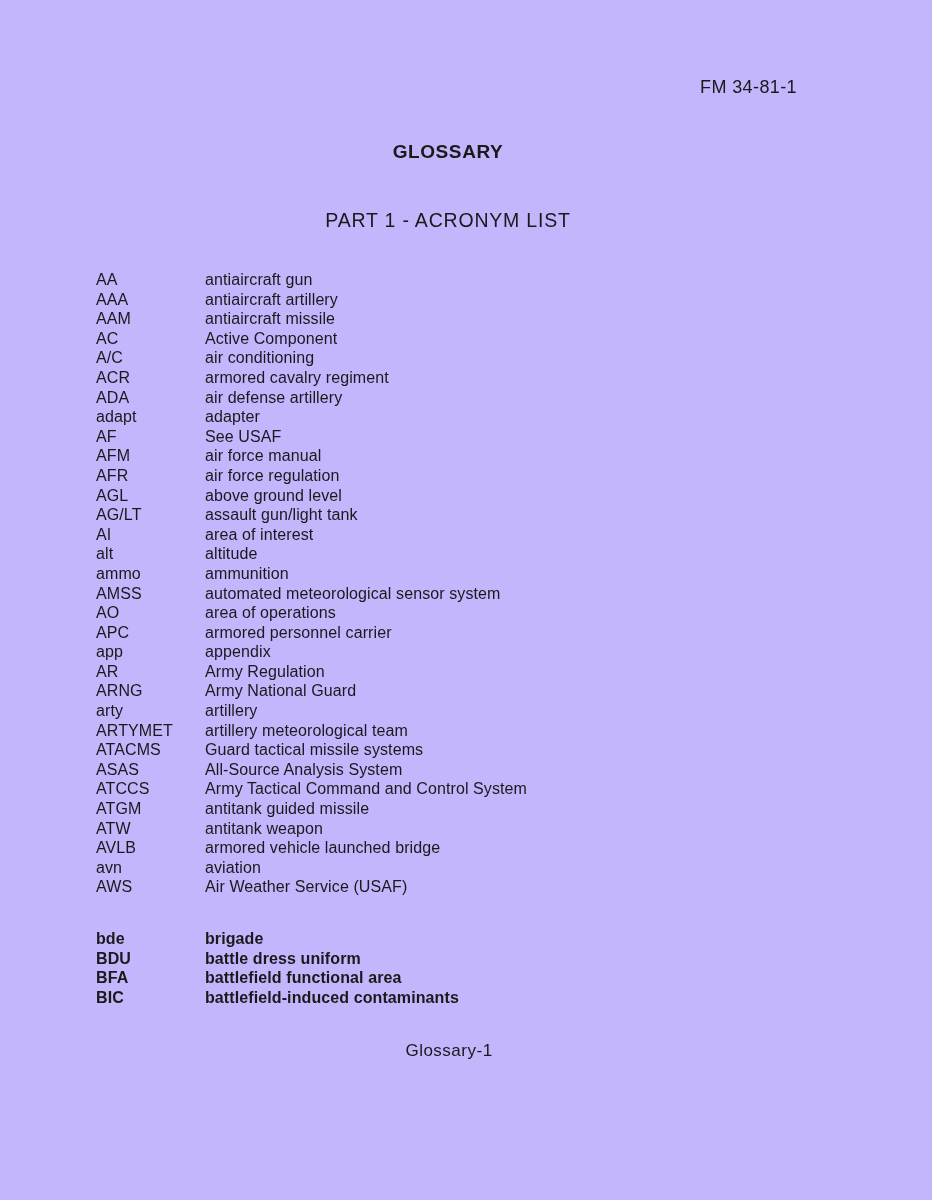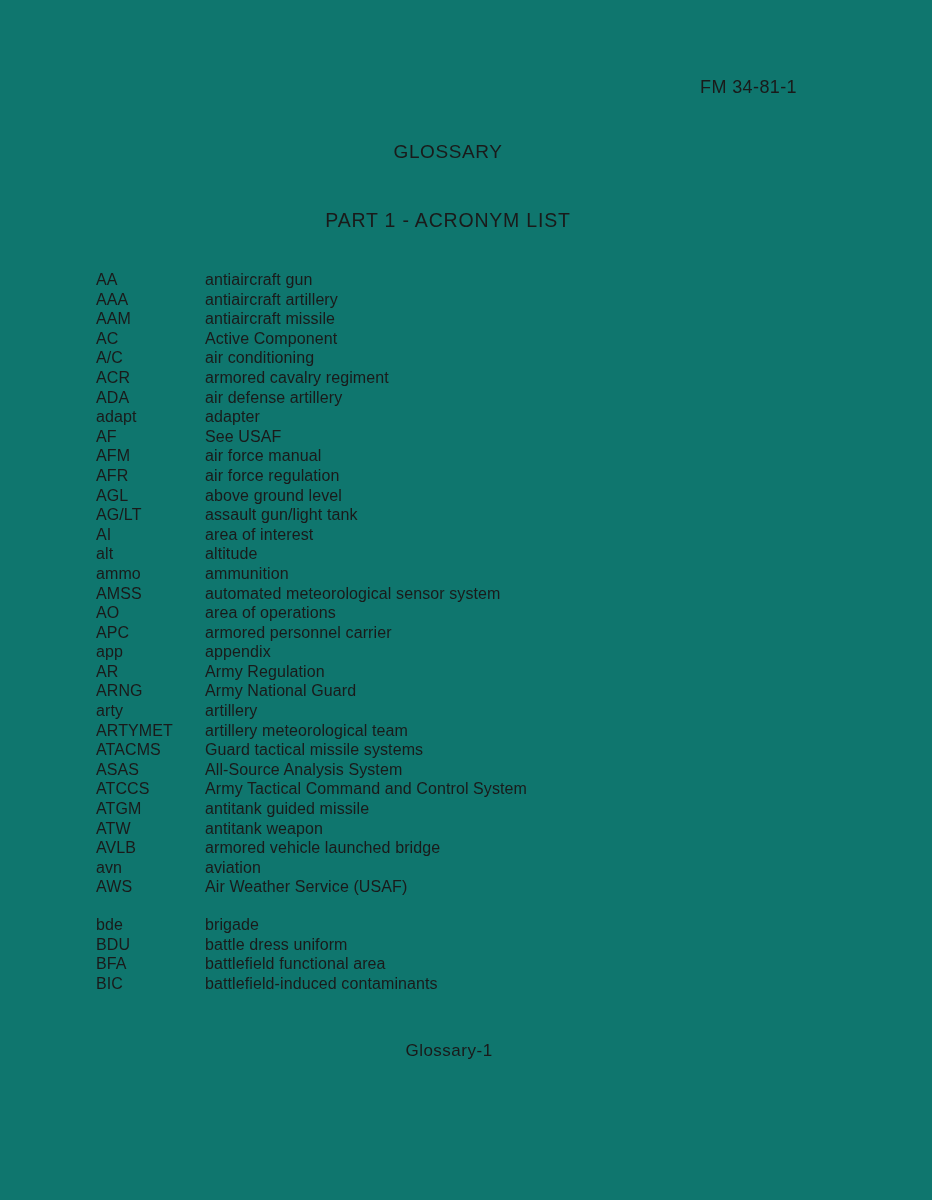--- a/index.html
+++ b/index.html
@@ -4,40 +4,40 @@
 <style>
   html, body {
     margin: 0;
     padding: 0;
     background: #ffffff;
   }
   .page {
     position: relative;
     width: 932px;
     height: 1200px;
-    background: #0f766e;
+    background: #c4b5fd;
     font-family: "Liberation Sans", sans-serif;
     color: #1a1a1a;
     overflow: hidden;
   }
   .doc-ref {
     position: absolute;
     left: 700px;
     top: 77px;
     font-size: 18px;
     letter-spacing: 0.4px;
     white-space: nowrap;
   }
   .title {
     position: absolute;
     left: 448px;
     top: 141px;
     transform: translateX(-50%);
     font-size: 19px;
-    font-weight: normal;
+    font-weight: bold;
     letter-spacing: 0.6px;
     white-space: nowrap;
   }
   .subtitle {
     position: absolute;
     left: 448px;
     top: 209px;
     transform: translateX(-50%);
     font-size: 19.5px;
     font-weight: normal;
@@ -47,21 +47,22 @@
   .glossary {
     position: absolute;
     left: 96px;
     top: 270px;
     width: 760px;
     font-size: 16px;
     line-height: 19.6px;
     letter-spacing: 0.1px;
   }
   .gloss-section + .gloss-section {
-    margin-top: 18px;
+    margin-top: 32px;
+    font-weight: bold;
   }
   .gloss-row {
     white-space: nowrap;
   }
   .gloss-abbr {
     display: inline-block;
     width: 109px;
     vertical-align: top;
   }
   .gloss-def {

